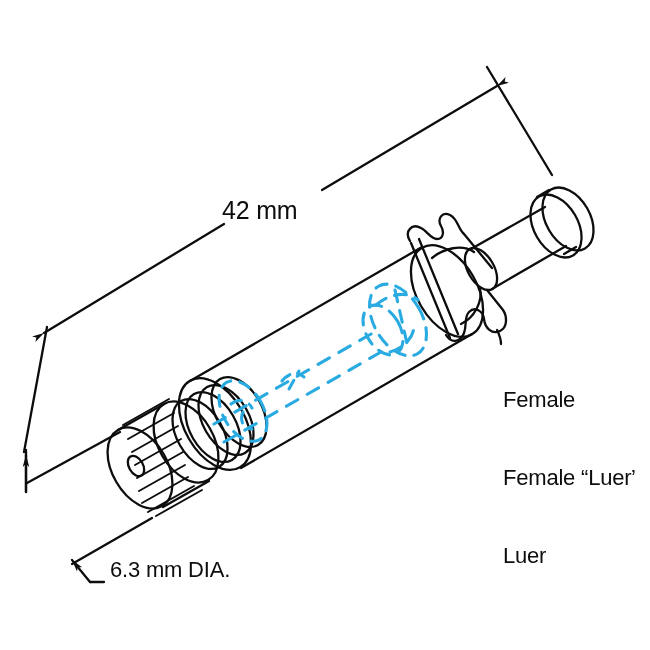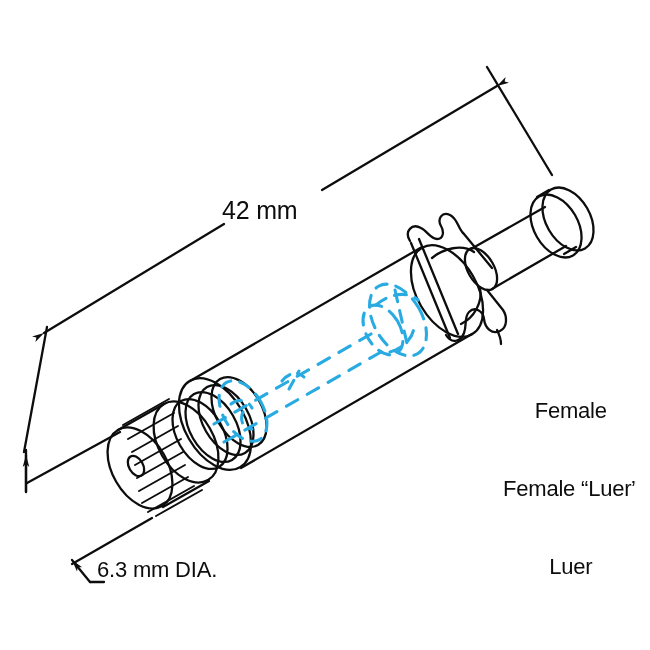--- a/index.html
+++ b/index.html
@@ -31,29 +31,28 @@
     white-space: pre;
     line-height: 1.18;
     letter-spacing: -0.2px;
   }
   #label-length {
     left: 222px;
     top: 196px;
     font-size: 25px;
   }
   #label-dia {
-    left: 97px;
+    left: 110px;
     top: 557px;
     font-size: 22px;
   }
   #label-luer {
     left: 503px;
-    top: 346px;
+    top: 335px;
     font-size: 22px;
-    text-align: center;
   }
   #label-luer span { display: block; }
 </style>
 </head>
 <body>
 
 <div id="canvas">
 
   <svg id="drawing" viewBox="0 0 650 650" xmlns="http://www.w3.org/2000/svg">
 

